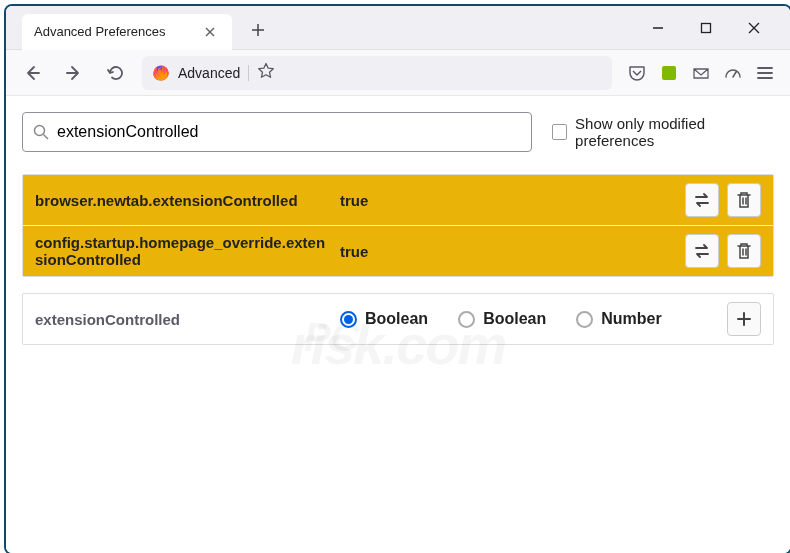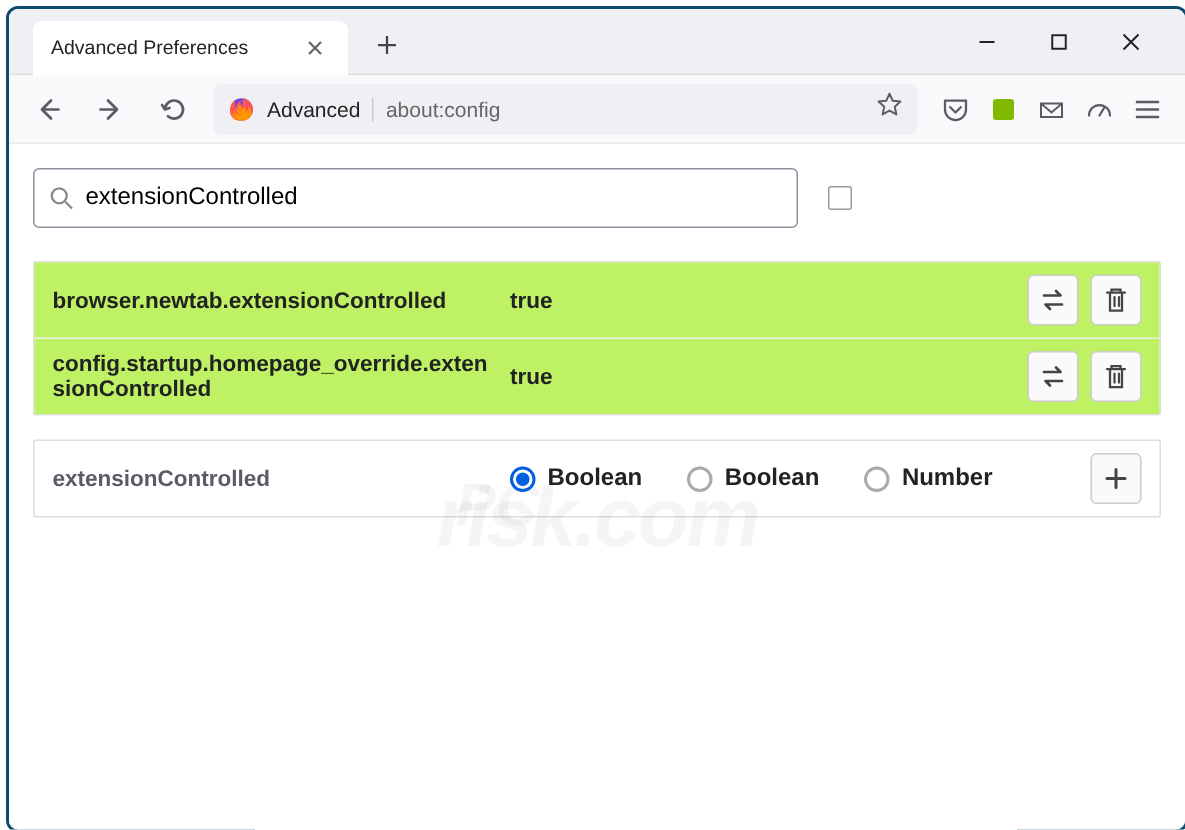--- a/index.html
+++ b/index.html
@@ -30,21 +30,21 @@
     .search-row { display: flex; gap: 20px; align-items: center; margin-bottom: 22px; }
     .search-box { flex: 0 0 510px; height: 40px; border: 1px solid #8f8f9d; border-radius: 4px; display: flex; align-items: center; padding: 0 10px; gap: 8px; }
     .search-icon-sm { color: #888; }
     .search-input { border: none; outline: none; font-size: 16px; flex: 1; }
     .checkbox-wrap { display: flex; align-items: center; gap: 8px; font-size: 15px; color: #222; }
     .checkbox { width: 16px; height: 16px; border: 1px solid #999; border-radius: 2px; }
     
     .pref-list { border: 1px solid #ddd; border-radius: 2px; margin-bottom: 16px; }
     .pref-row { display: flex; align-items: center; min-height: 48px; padding: 8px 12px; border-bottom: 1px solid #eee; }
     .pref-row:last-child { border-bottom: none; }
-    .pref-row.modified { background: #bef264; font-weight: bold; }
+    .pref-row.modified { background: #eab308; font-weight: bold; }
     .pref-name { flex: 0 0 305px; font-size: 15px; color: #222; word-break: break-all; padding-right: 10px; }
     .pref-value { flex: 1; font-size: 15px; color: #222; }
     .row-actions { display: flex; gap: 8px; }
     .sq-btn { width: 34px; height: 34px; border: 1px solid #ccc; background: #fafafa; border-radius: 4px; display: flex; align-items: center; justify-content: center; cursor: pointer; color: #444; }
     
     .new-pref-row { display: flex; align-items: center; height: 52px; padding: 8px 12px; border: 1px solid #ddd; border-radius: 2px; }
     .new-pref-name { flex: 0 0 305px; font-size: 15px; font-weight: bold; color: #5b5b66; }
     .radio-group { flex: 1; display: flex; gap: 30px; align-items: flex-end; font-weight: bold; }
     .radio-item { display: flex; align-items: center; gap: 8px; font-size: 16px; color: #222; cursor: pointer; }
     .radio { width: 17px; height: 17px; border: 2px solid #aaa; border-radius: 50%; position: relative; }
@@ -108,21 +108,20 @@
           <path d="M3 9 a6 6 0 1 1 2 4.5 M3 9 l-2 -3 M3 9 l3 -1" stroke="#5b5b66" stroke-width="1.8" fill="none" stroke-linecap="round"></path>
         </svg>
     </div>
     <div class="urlbar">
       <svg class="ff-logo" viewBox="0 0 100 100">
         <circle cx="50" cy="50" r="42" fill="#7542e5"></circle>
         <path d="M50 8 C 80 8 92 35 92 50 C 92 75 75 92 50 92 C 25 92 8 75 8 50 C 8 40 12 25 25 15 C 20 30 25 45 40 50 C 30 40 32 25 45 20 C 42 28 48 35 55 35 C 60 30 58 20 50 18 C 65 15 80 28 82 45 C 85 30 75 12 50 8" fill="#ff9500"></path>
         <path d="M50 8 C 78 8 92 32 92 50 C 92 58 90 65 86 72 C 88 60 85 45 75 35 C 78 48 72 58 62 60 C 68 52 66 42 58 38 C 60 45 55 50 48 48 C 52 42 48 35 42 35 C 38 42 42 52 52 55 C 44 58 35 52 32 42 C 28 52 35 65 48 68 C 38 70 25 62 22 48 C 18 58 22 72 35 80 C 25 78 15 68 12 55 C 10 70 20 85 38 90 C 25 90 12 80 8 62 C 8 48 12 28 28 15 C 22 32 30 48 45 52 C 35 42 35 25 48 18 C 44 28 50 36 58 36 C 64 28 60 16 50 14 C 60 10 72 15 78 25 C 78 15 68 8 50 8" fill="#ff4f5e"></path>
       </svg>
       <span class="identity-label">Advanced</span>
-      <span class="url-text">about:config</span>
       <span class="star-btn">
         <svg width="18" height="18" viewBox="0 0 18 18">
             <path d="M9 1.5 L11.2 6.2 L16.3 6.7 L12.5 10.2 L13.6 15.3 L9 12.7 L4.4 15.3 L5.5 10.2 L1.7 6.7 L6.8 6.2 Z" stroke="#5b5b66" stroke-width="1.3" fill="none" stroke-linejoin="round"></path>
           </svg>
       </span>
     </div>
     <div class="toolbar-right">
       <div class="tb-icon">
         <svg width="18" height="18" viewBox="0 0 18 18">
             <path d="M2 3 h14 v6 a7 7 0 0 1 -14 0 z M5 7 l4 4 l4 -4" stroke="#5b5b66" stroke-width="1.5" fill="none" stroke-linejoin="round"></path>
@@ -158,20 +157,21 @@
     <div class="search-row">
       <div class="search-box">
         <svg width="16" height="16" viewBox="0 0 16 16" class="search-icon-sm">
             <circle cx="6.5" cy="6.5" r="5" stroke="#888" stroke-width="1.5" fill="none"></circle>
             <path d="M10.5 10.5 L15 15" stroke="#888" stroke-width="1.5"></path>
           </svg>
         <input class="search-input" type="text" value="extensionControlled" style="">
       </div>
       <label class="checkbox-wrap">
         <span class="checkbox"></span>
+        <span>Show only modified preferences</span>
       </label>
     </div>
 
     <div class="pref-list">
       <div class="pref-row modified">
         <div class="pref-name">browser.newtab.extensionControlled</div>
         <div class="pref-value">true</div>
         <div class="row-actions">
           <div class="sq-btn">
             <svg width="18" height="18" viewBox="0 0 18 18">

